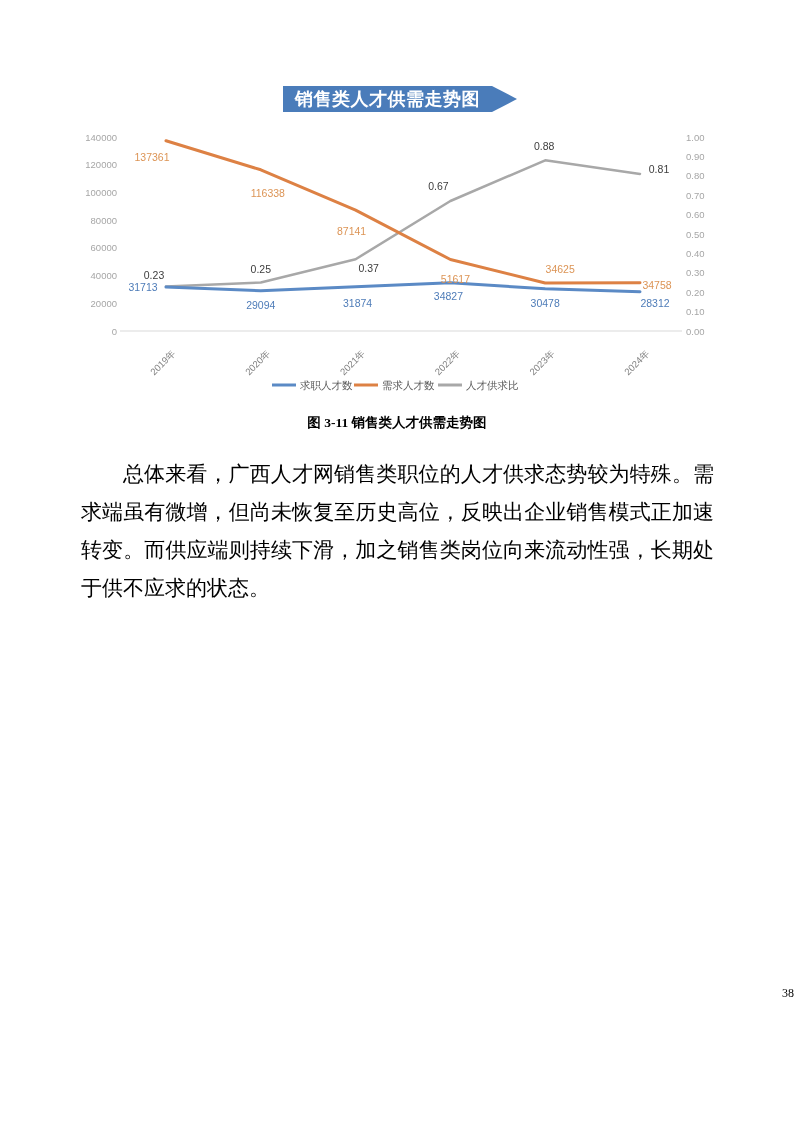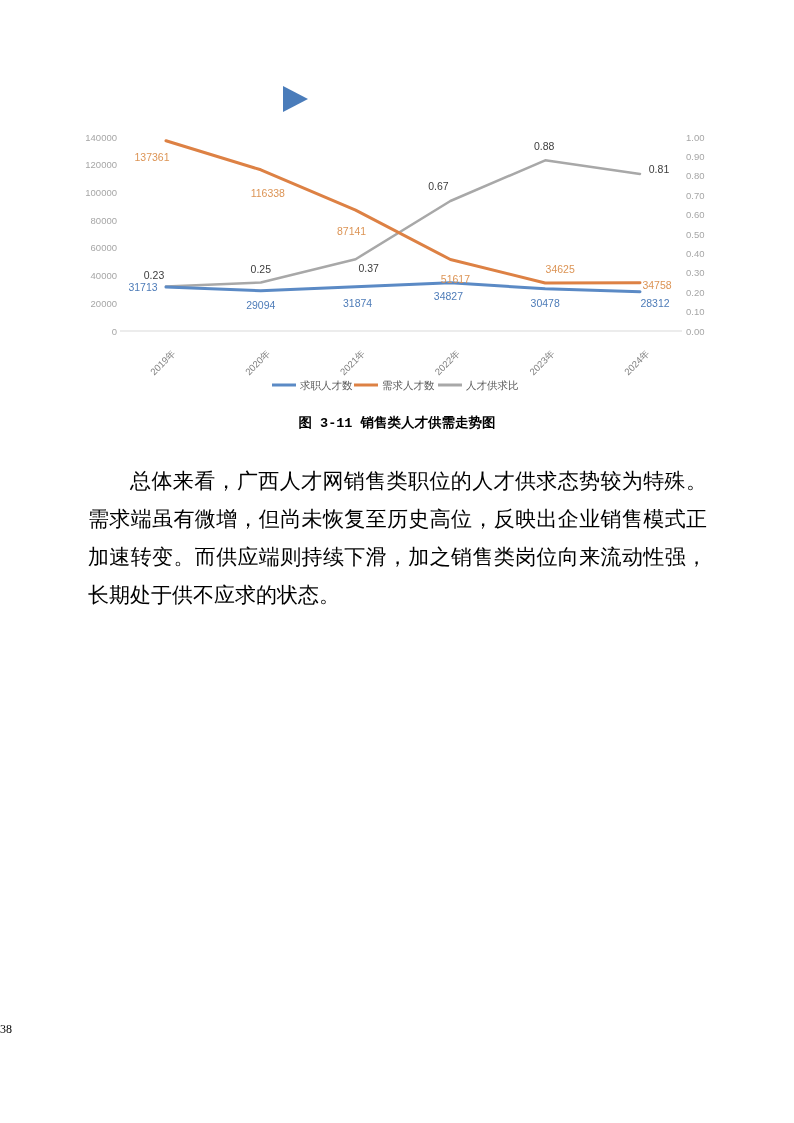--- a/index.html
+++ b/index.html
@@ -32,41 +32,42 @@
     border-top:13px solid transparent;
     border-bottom:13px solid transparent;
     border-left:25px solid #4a7cba;
   }
   
   .chart-svg{position:absolute;left:0;top:118px;}
   
   .caption{
     position:absolute;left:0;top:414px;width:794px;
     text-align:center;
-    font-size:13.5px;font-weight:bold;color:#000;font-family:Liberation Mono, monospace;
+    font-size:13.5px;font-weight:bold;color:#000;
   }
   
   .body-text{
     position:absolute;left:72px;top:446px;width:651px;
     font-size:21px;line-height:38px;color:#000;
     text-align:justify;
   }
-  .body-text p{margin:16px;text-indent:2em;}
+  .body-text p{margin:9px;text-indent:2em;}
   
   .page-number{
-    position:absolute;left:0;top:1022px;width:794px;
-    text-align:left;font-size:12px;color:#000;
+    position:absolute;left:0;top:986px;width:794px;
+    text-align:right;font-size:12px;color:#000;
   }
 </style>
 </head>
 <body>
 
 <div class="page">
 
   <div class="banner">
+    <div class="banner-rect">销售类人才供需走势图</div>
     <div class="banner-arrow"></div>
   </div>
 
   <svg id="chart-svg" class="chart-svg" width="794" height="294" viewBox="0 0 794 294">
       <g>
         <line x1="120" y1="213" x2="682" y2="213" stroke="#d9d9d9" stroke-width="1"></line>
       </g>
       <g>
         <text x="117" y="216.5" text-anchor="end" font-size="9.5" fill="#a6a6a6" font-family="Liberation Sans, sans-serif">0</text>
         <text x="117" y="188.78571428571428" text-anchor="end" font-size="9.5" fill="#a6a6a6" font-family="Liberation Sans, sans-serif">20000</text>

